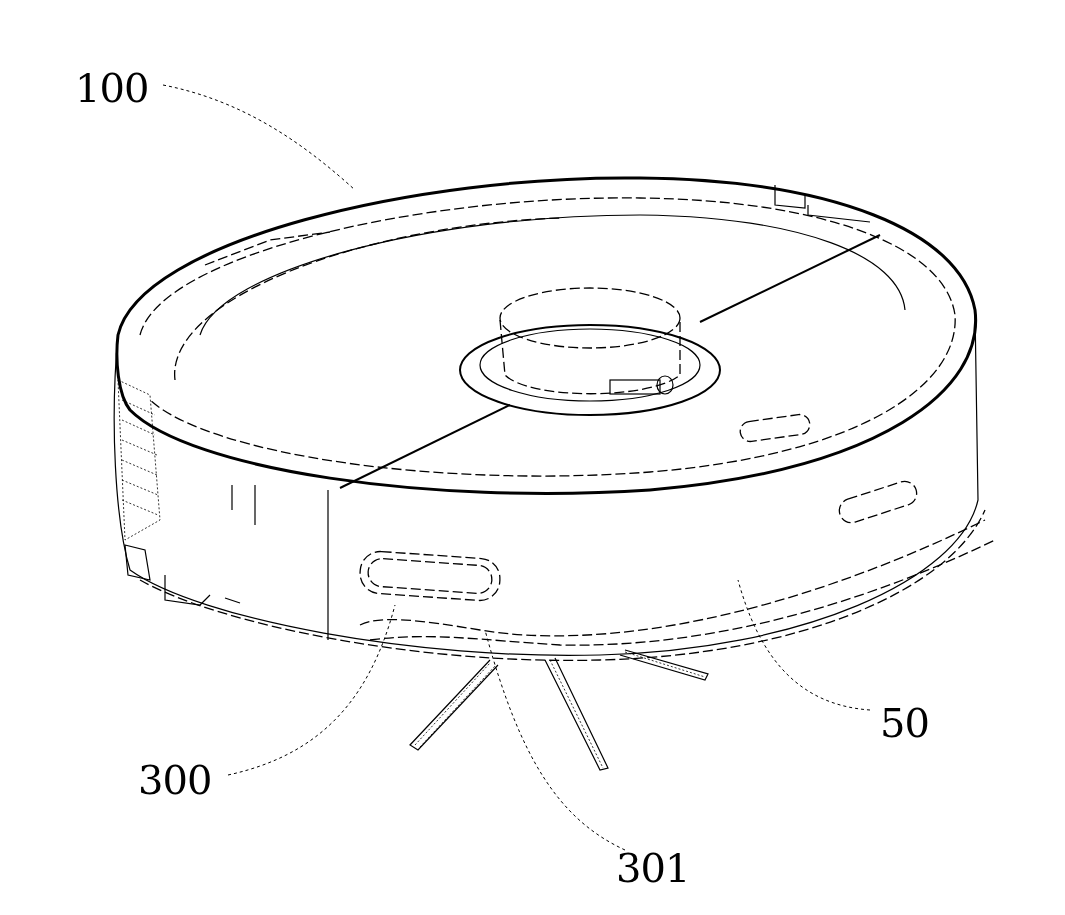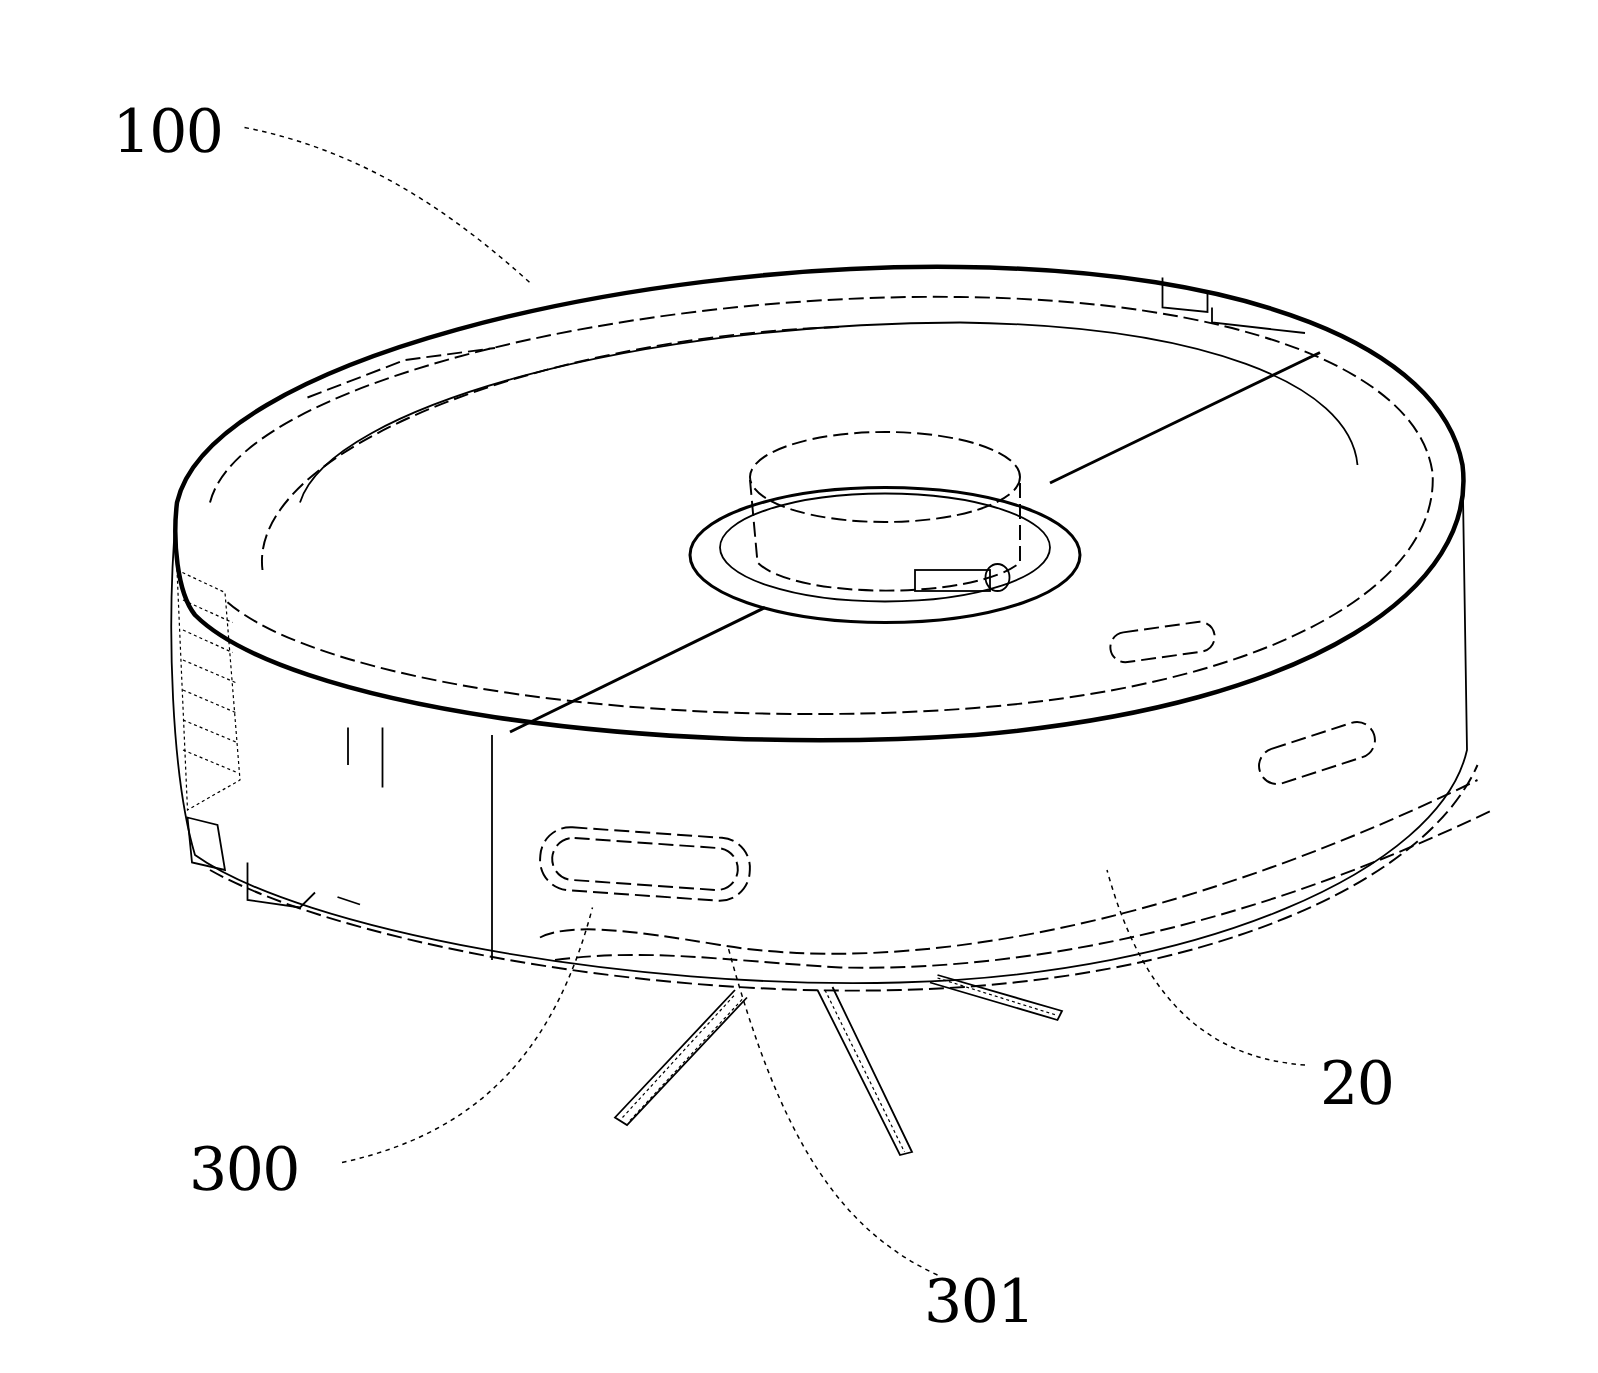--- a/index.html
+++ b/index.html
@@ -91,16 +91,16 @@
 
     <g>
       <path class="leader" d="M163,85 C240,100 300,140 355,190"></path>
       <path class="leader" d="M228,775 C320,755 370,700 395,605"></path>
       <path class="leader" d="M870,710 C800,705 760,660 738,580"></path>
       <path class="leader" d="M625,850 C560,820 520,760 485,630"></path>
     </g>
   </svg>
 
   <div class="ref-label" style="left:75px;top:68px;">100</div>
-  <div class="ref-label" style="left:126px;top:760px;">300</div>
-  <div class="ref-label" style="left:880px;top:703px;">20</div>
+  <div class="ref-label" style="left:138px;top:760px;">300</div>
+  <div class="ref-label" style="left:880px;top:703px;">50</div>
   <div class="ref-label" style="left:616px;top:848px;">301</div>
 </div>
 
 </body></html>

